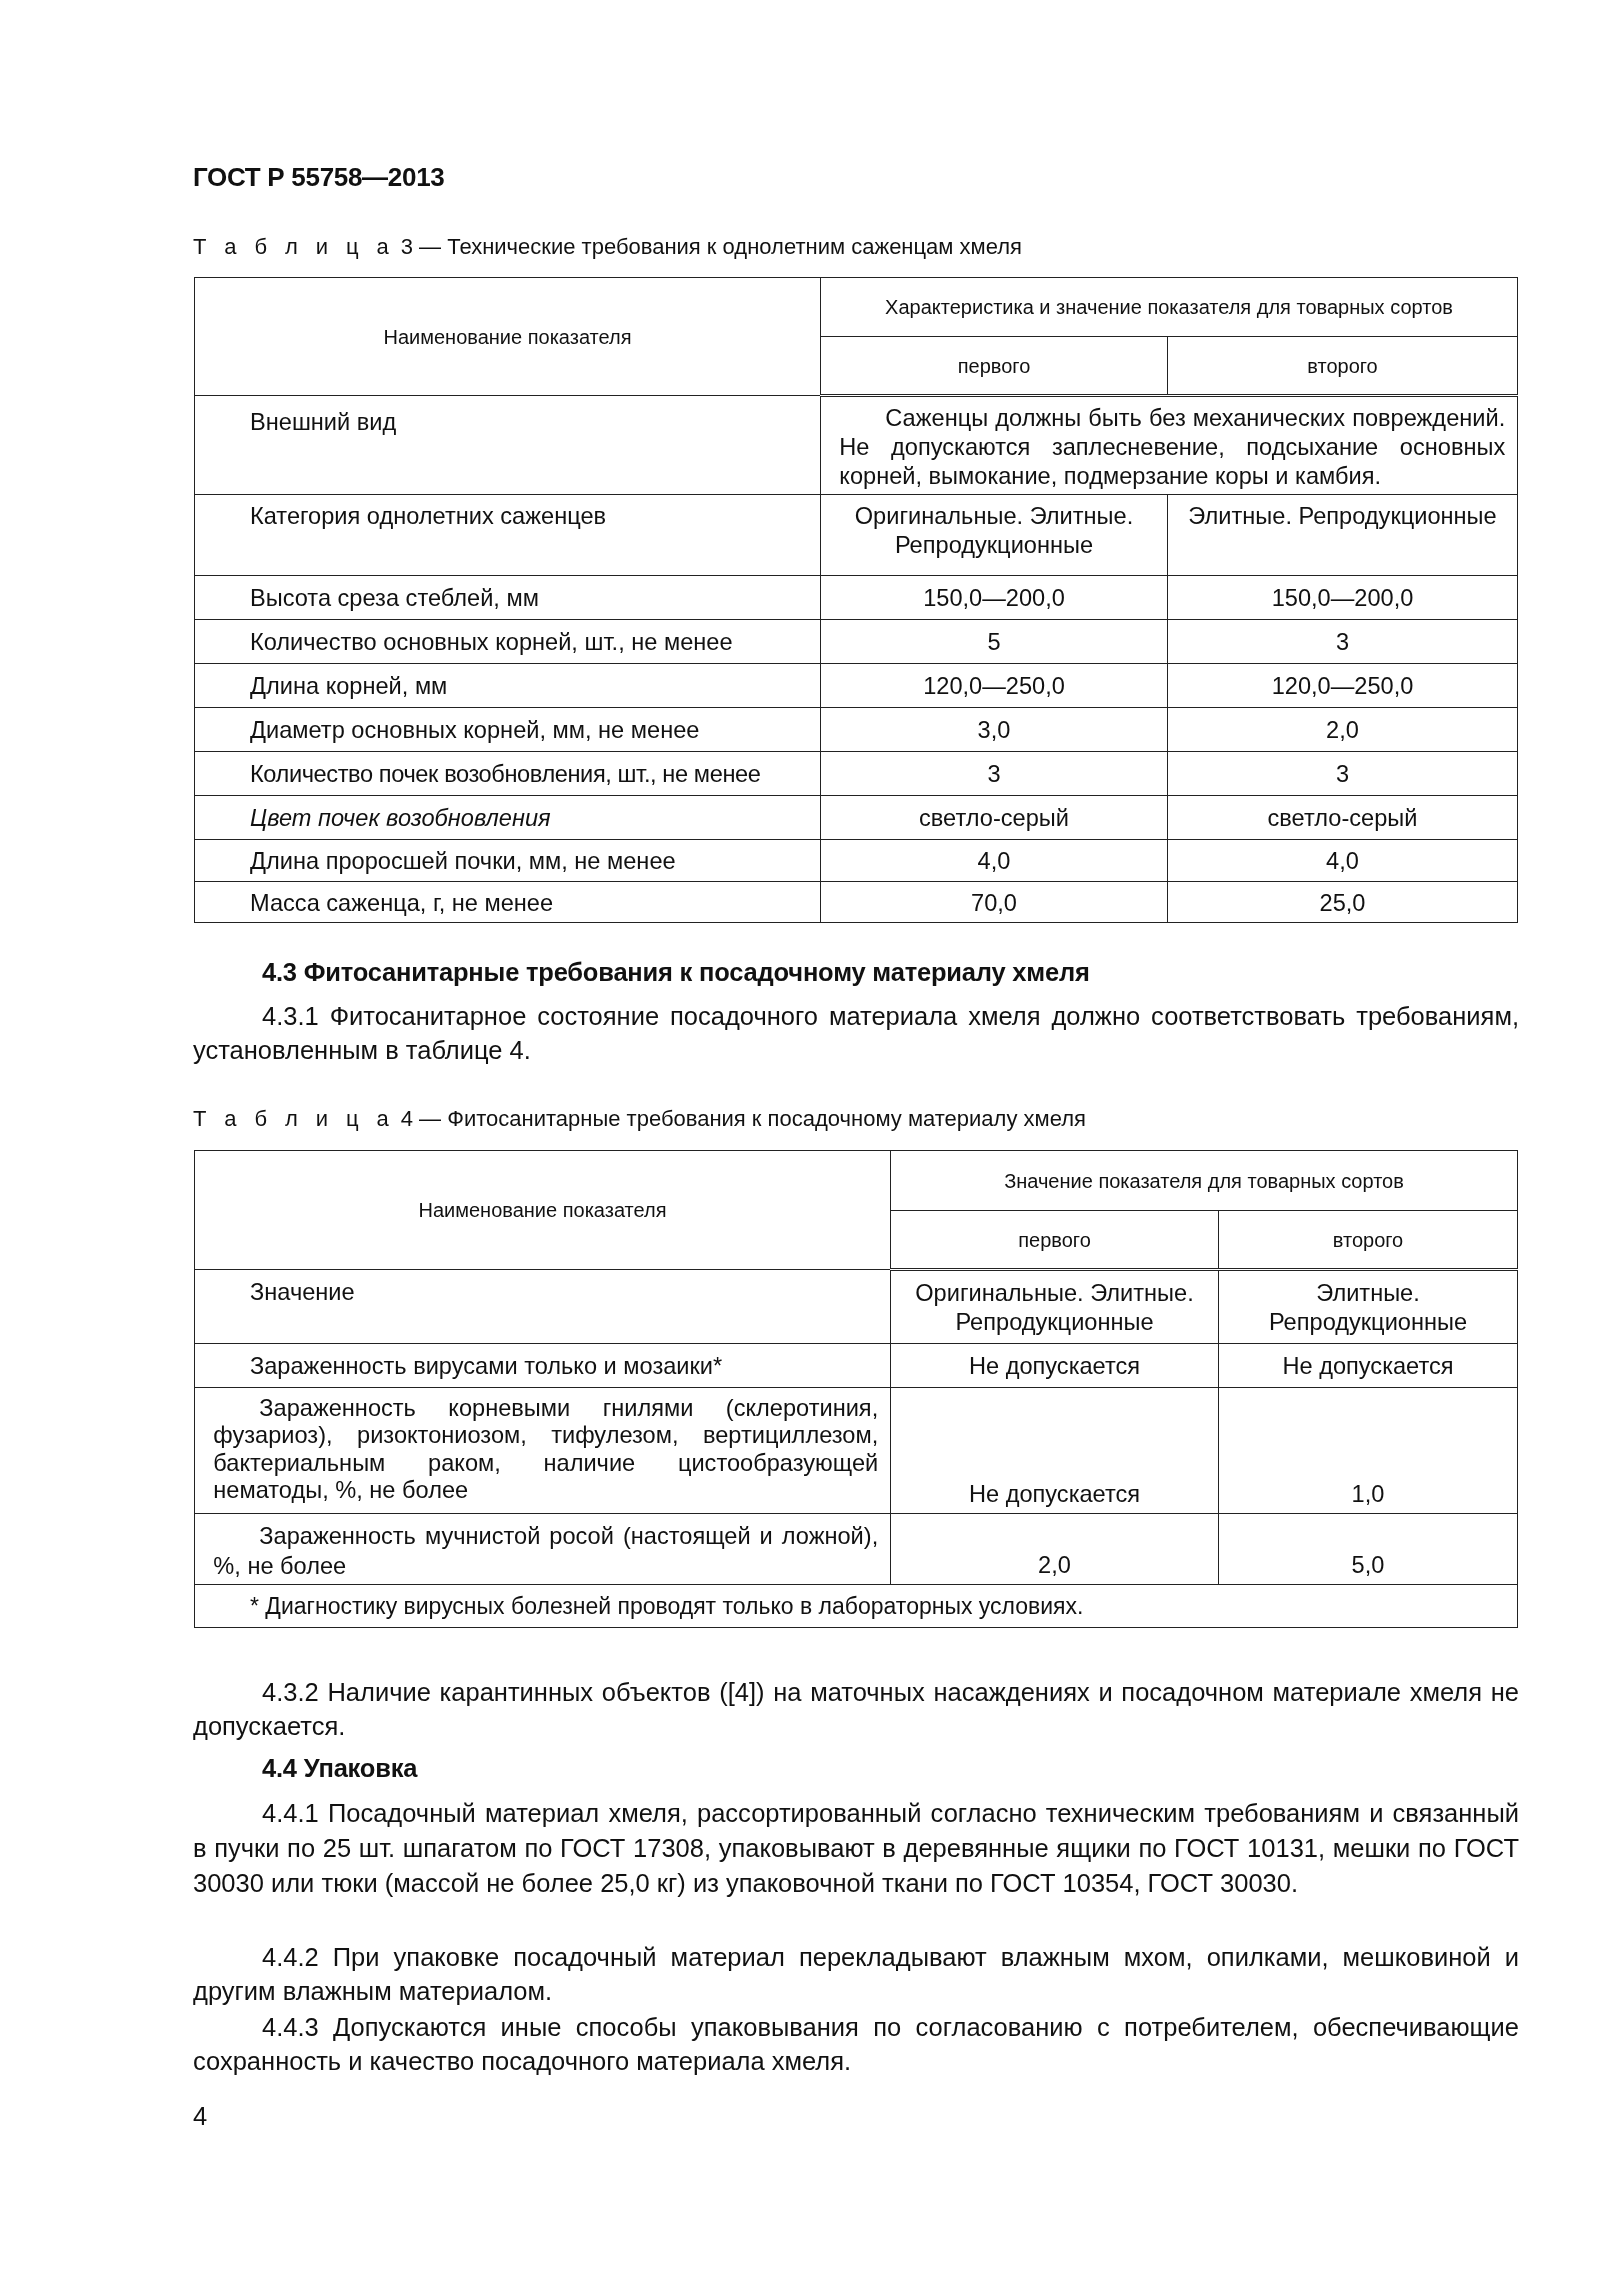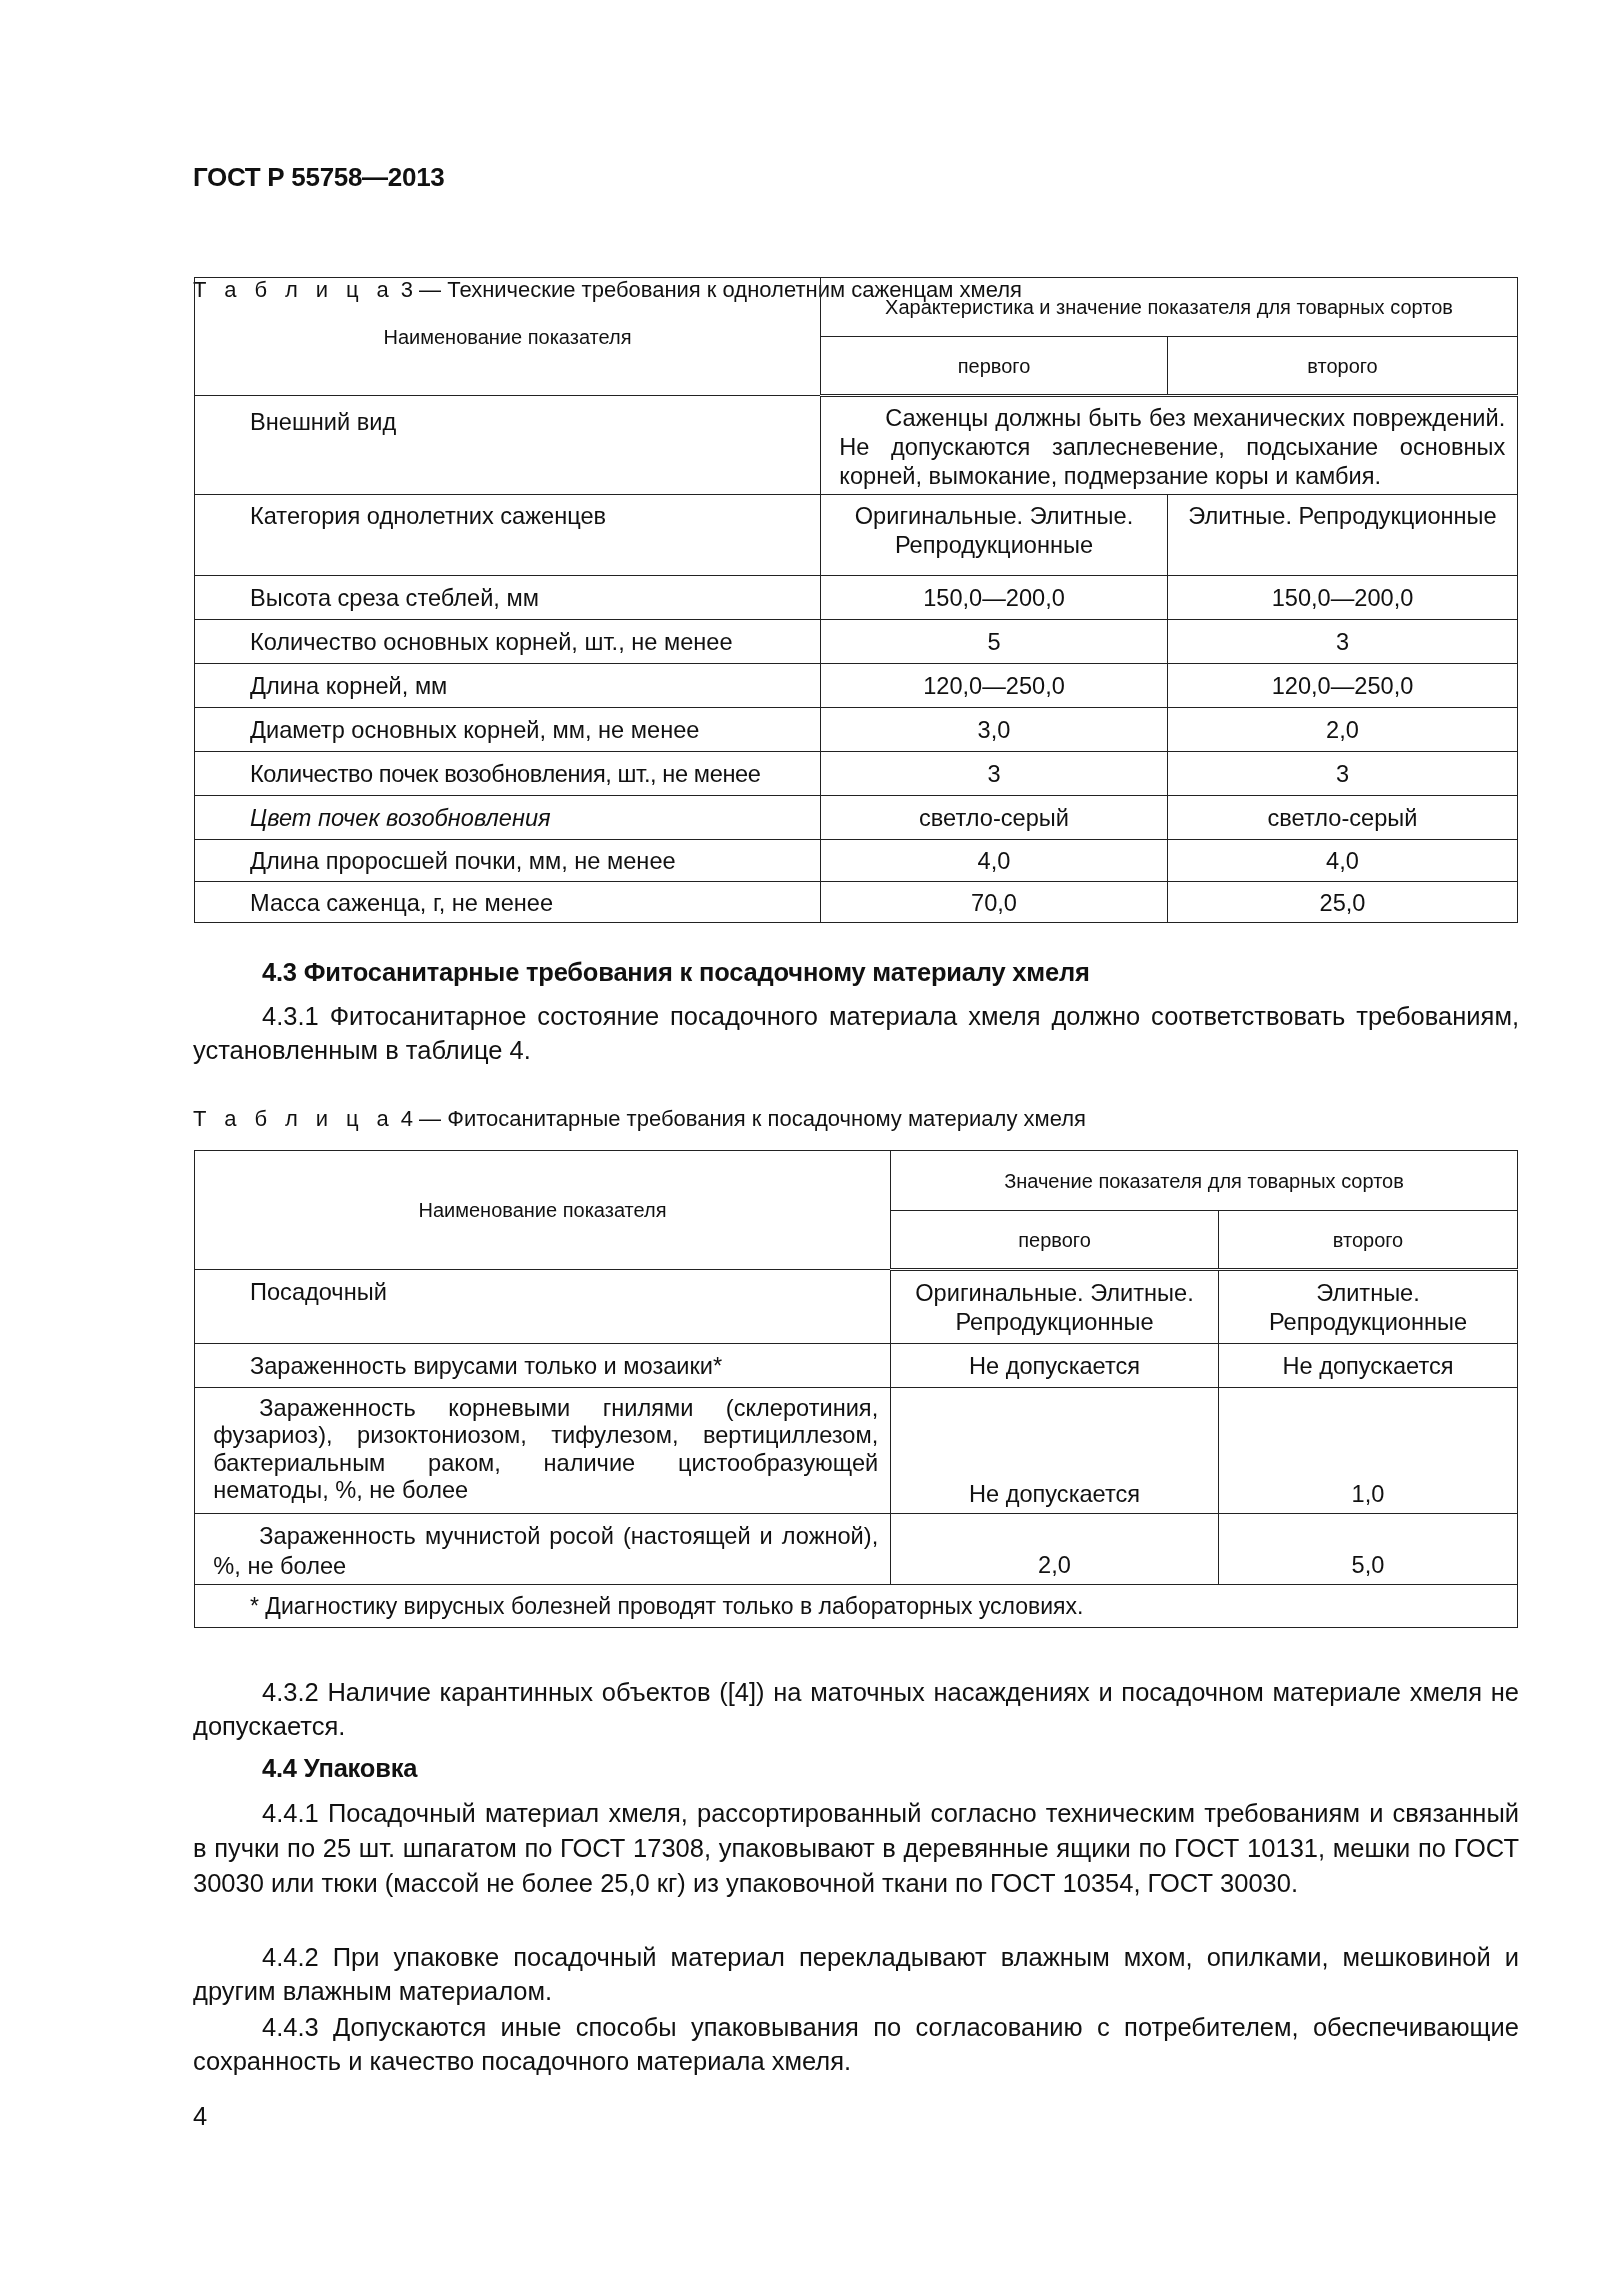--- a/index.html
+++ b/index.html
@@ -20,21 +20,21 @@
   table.gt td.bottom{vertical-align:bottom;}
   .h2{left:262px;font-size:25.5px;font-weight:bold;white-space:nowrap;letter-spacing:-0.2px;}
   .para{left:193px;width:1326px;font-size:25.5px;line-height:34px;text-align:justify;text-indent:69px;}
   .pagenum{left:193px;top:2102px;font-size:25.5px;}
 </style>
 </head>
 <body>
 
 <div class="abs doc-title">ГОСТ Р 55758—2013</div>
 
-<div class="abs caption" style="top:234px;margin-top:43px;">
+<div class="abs caption" style="top:234px;">
   <span class="sp">Т а б л и ц а</span>
   <span>3</span><span> — Технические требования к однолетним саженцам хмеля</span>
 </div>
 
 <table class="gt" style="top:277px;">
   <colgroup>
       <col style="width:626px">
       <col style="width:347px">
       <col style="width:350px">
     </colgroup>
@@ -116,21 +116,21 @@
   <tbody>
       <tr style="height:60px;">
     <td class="hd" rowspan="2">Наименование показателя</td>
     <td class="hd" colspan="2">Значение показателя для товарных сортов</td>
   </tr>
   <tr class="last-head" style="height:59px;">
     <td class="hd">первого</td>
     <td class="hd">второго</td>
   </tr>
   <tr style="height:74px;">
-    <td class="name" style="padding-top:7.9px;">Посадочный</td>
+    <td class="name" style="padding-top:7.9px;">Значение</td>
     <td class="c" style="padding-top:7.9px;">Оригинальные. Элитные. Репродукционные</td>
     <td class="c" style="padding-top:7.9px;">Элитные. Репродукционные</td>
   </tr>
   <tr style="height:44px;">
     <td class="name" style="padding-top:7.9px;">Зараженность вирусами только и мозаики*</td>
     <td class="c" style="padding-top:7.9px;">Не допускается</td>
     <td class="c" style="padding-top:7.9px;">Не допускается</td>
   </tr>
   <tr style="height:126px;">
     <td class="nm-just" style="padding-top:6.5px;line-height:27.5px;">Зараженность корневыми гнилями (склеротиния, фузариоз), ризоктониозом, тифулезом, вертициллезом, бактериальным раком, наличие цистообразующей нематоды, %, не более</td>

